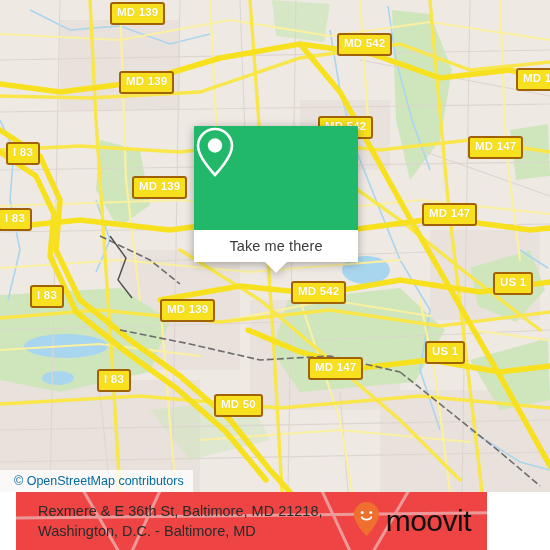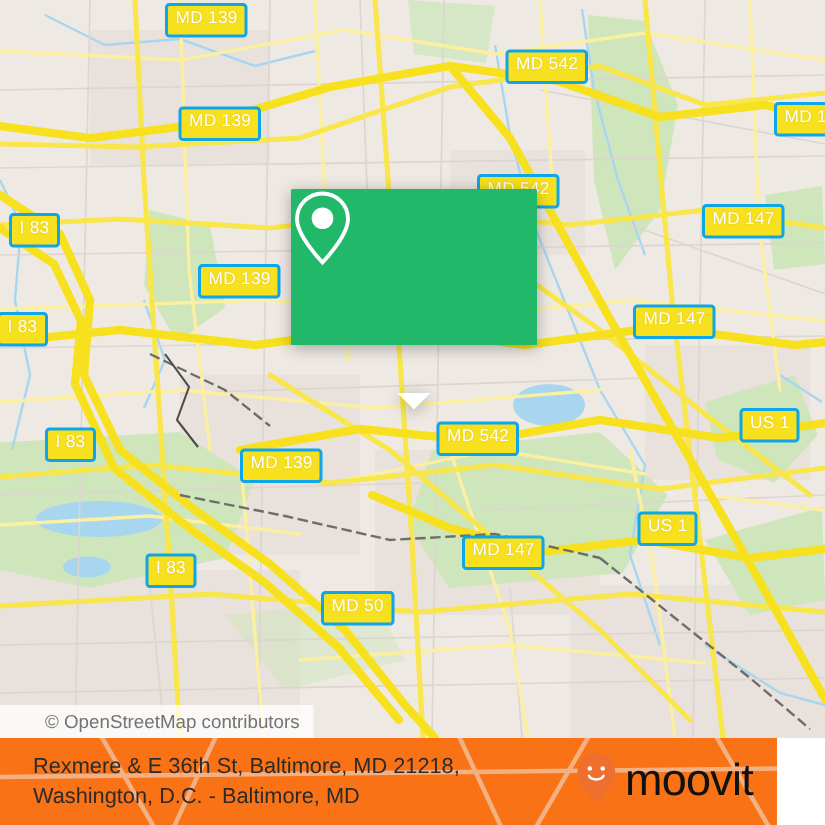--- a/index.html
+++ b/index.html
@@ -11,40 +11,40 @@
   #root{position:relative;width:550px;height:550px;overflow:hidden;}
 
   
   #map{position:absolute;left:0;top:0;width:550px;height:492px;overflow:hidden;background:#efe9e4;}
   #map svg{position:absolute;left:0;top:0;display:block;}
 
   
   .shield{
     position:absolute;
     background:#f7e01e;
-    border:2px solid #0ea5e9;
+    border:2px solid #a16207;
     border-radius:3px;
     color:#ffffff;
-    font-weight:normal;
+    font-weight:bold;
     font-size:11.5px;
     line-height:1;
     padding:3px 5px 4px 5px;
     white-space:nowrap;
     letter-spacing:.2px;
     text-shadow:0 0 1px rgba(150,130,0,.35);
     box-sizing:border-box;
   }
 
   
   #attrib{
     position:absolute;left:0;top:470px;
     height:22px;line-height:22px;
     background:rgba(255,255,255,.78);
-    color:#737373;font-size:12.5px;
-    padding:0 9px 0 30px;
+    color:#0369a1;font-size:12.5px;
+    padding:0 9px 0 14px;
     white-space:nowrap;
     box-sizing:border-box;
   }
 
   
   #callout{
     position:absolute;left:194px;top:126px;width:164px;
     filter:drop-shadow(0 2px 5px rgba(0,0,0,.30));
   }
   #callout-img{
@@ -62,22 +62,22 @@
   #callout-tail{
     position:absolute;left:50%;top:136px;margin-left:-11px;
     width:0;height:0;
     border-left:11px solid transparent;
     border-right:11px solid transparent;
     border-top:11px solid #ffffff;
   }
 
   
   #footer{
-    position:absolute;left:0;top:492px;width:518px;height:58px;
-    background:#f97316;overflow:hidden;
+    position:absolute;left:16px;top:492px;width:471px;height:58px;
+    background:#ef4444;overflow:hidden;
   }
   #footer-wm{position:absolute;left:0;top:-14px;opacity:.5;}
   #footer-inner{
     position:relative;height:100%;
     display:flex;align-items:center;justify-content:space-between;
     padding:0 16px 0 22px;box-sizing:border-box;
   }
   #footer-title{
     font-size:14.5px;line-height:20px;color:#2b2b2b;
     max-width:380px;
@@ -236,20 +236,23 @@
 
     <div id="callout">
       <div id="callout-img">
         <span>
           <svg width="42" height="52" viewBox="0 0 42 52" aria-hidden="true">
             <path d="M21 3 C11.6 3 4 10.6 4 20 C4 31.5 21 49 21 49 C21 49 38 31.5 38 20 C38 10.6 30.4 3 21 3 Z" fill="none" stroke="#ffffff" stroke-width="2.6"></path>
             <circle cx="21" cy="19.5" r="7.2" fill="#ffffff"></circle>
           </svg>
         </span>
       </div>
+      <div id="callout-bar">
+        <span id="callout-label">Take me there</span>
+      </div>
       <div id="callout-tail"></div>
     </div>
 
     <div id="attrib">© OpenStreetMap contributors</div>
   </div>
 
   <div id="footer">
     <svg id="footer-wm" width="550" height="86" viewBox="0 0 550 86">
       <g stroke="#eeeeee" stroke-width="3" fill="none">
         <path d="M60 0 L110 86"></path>

